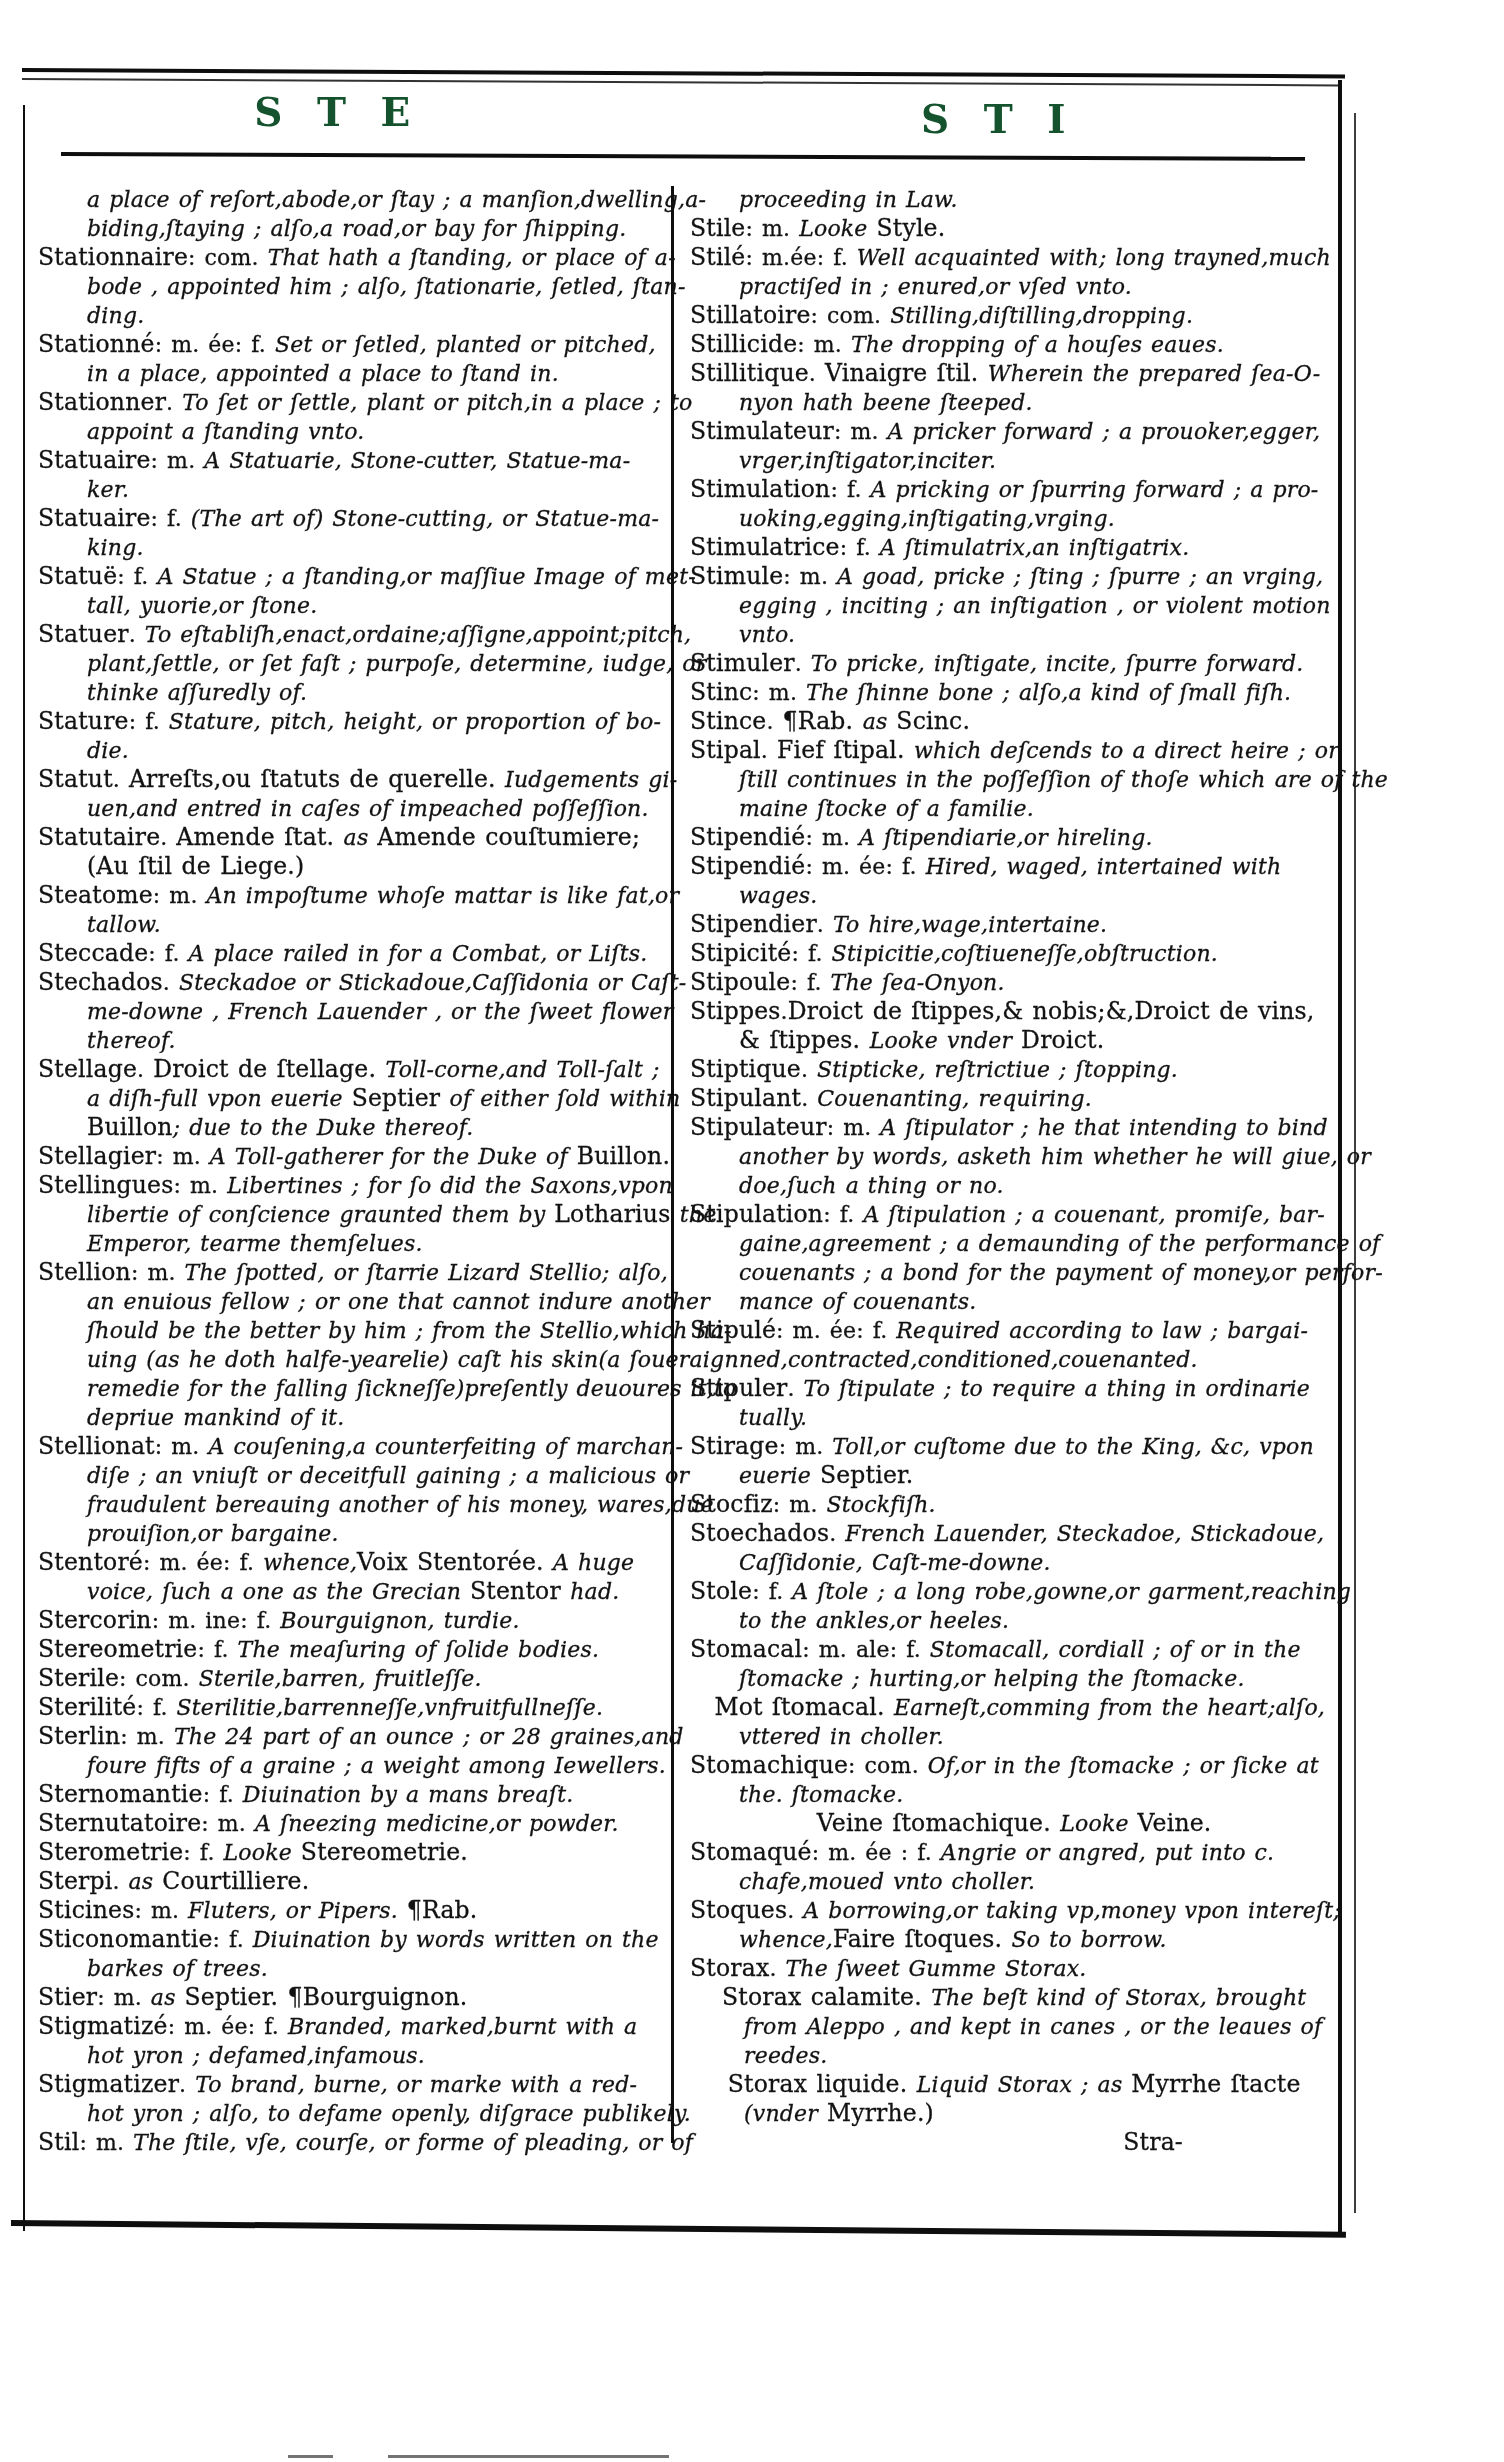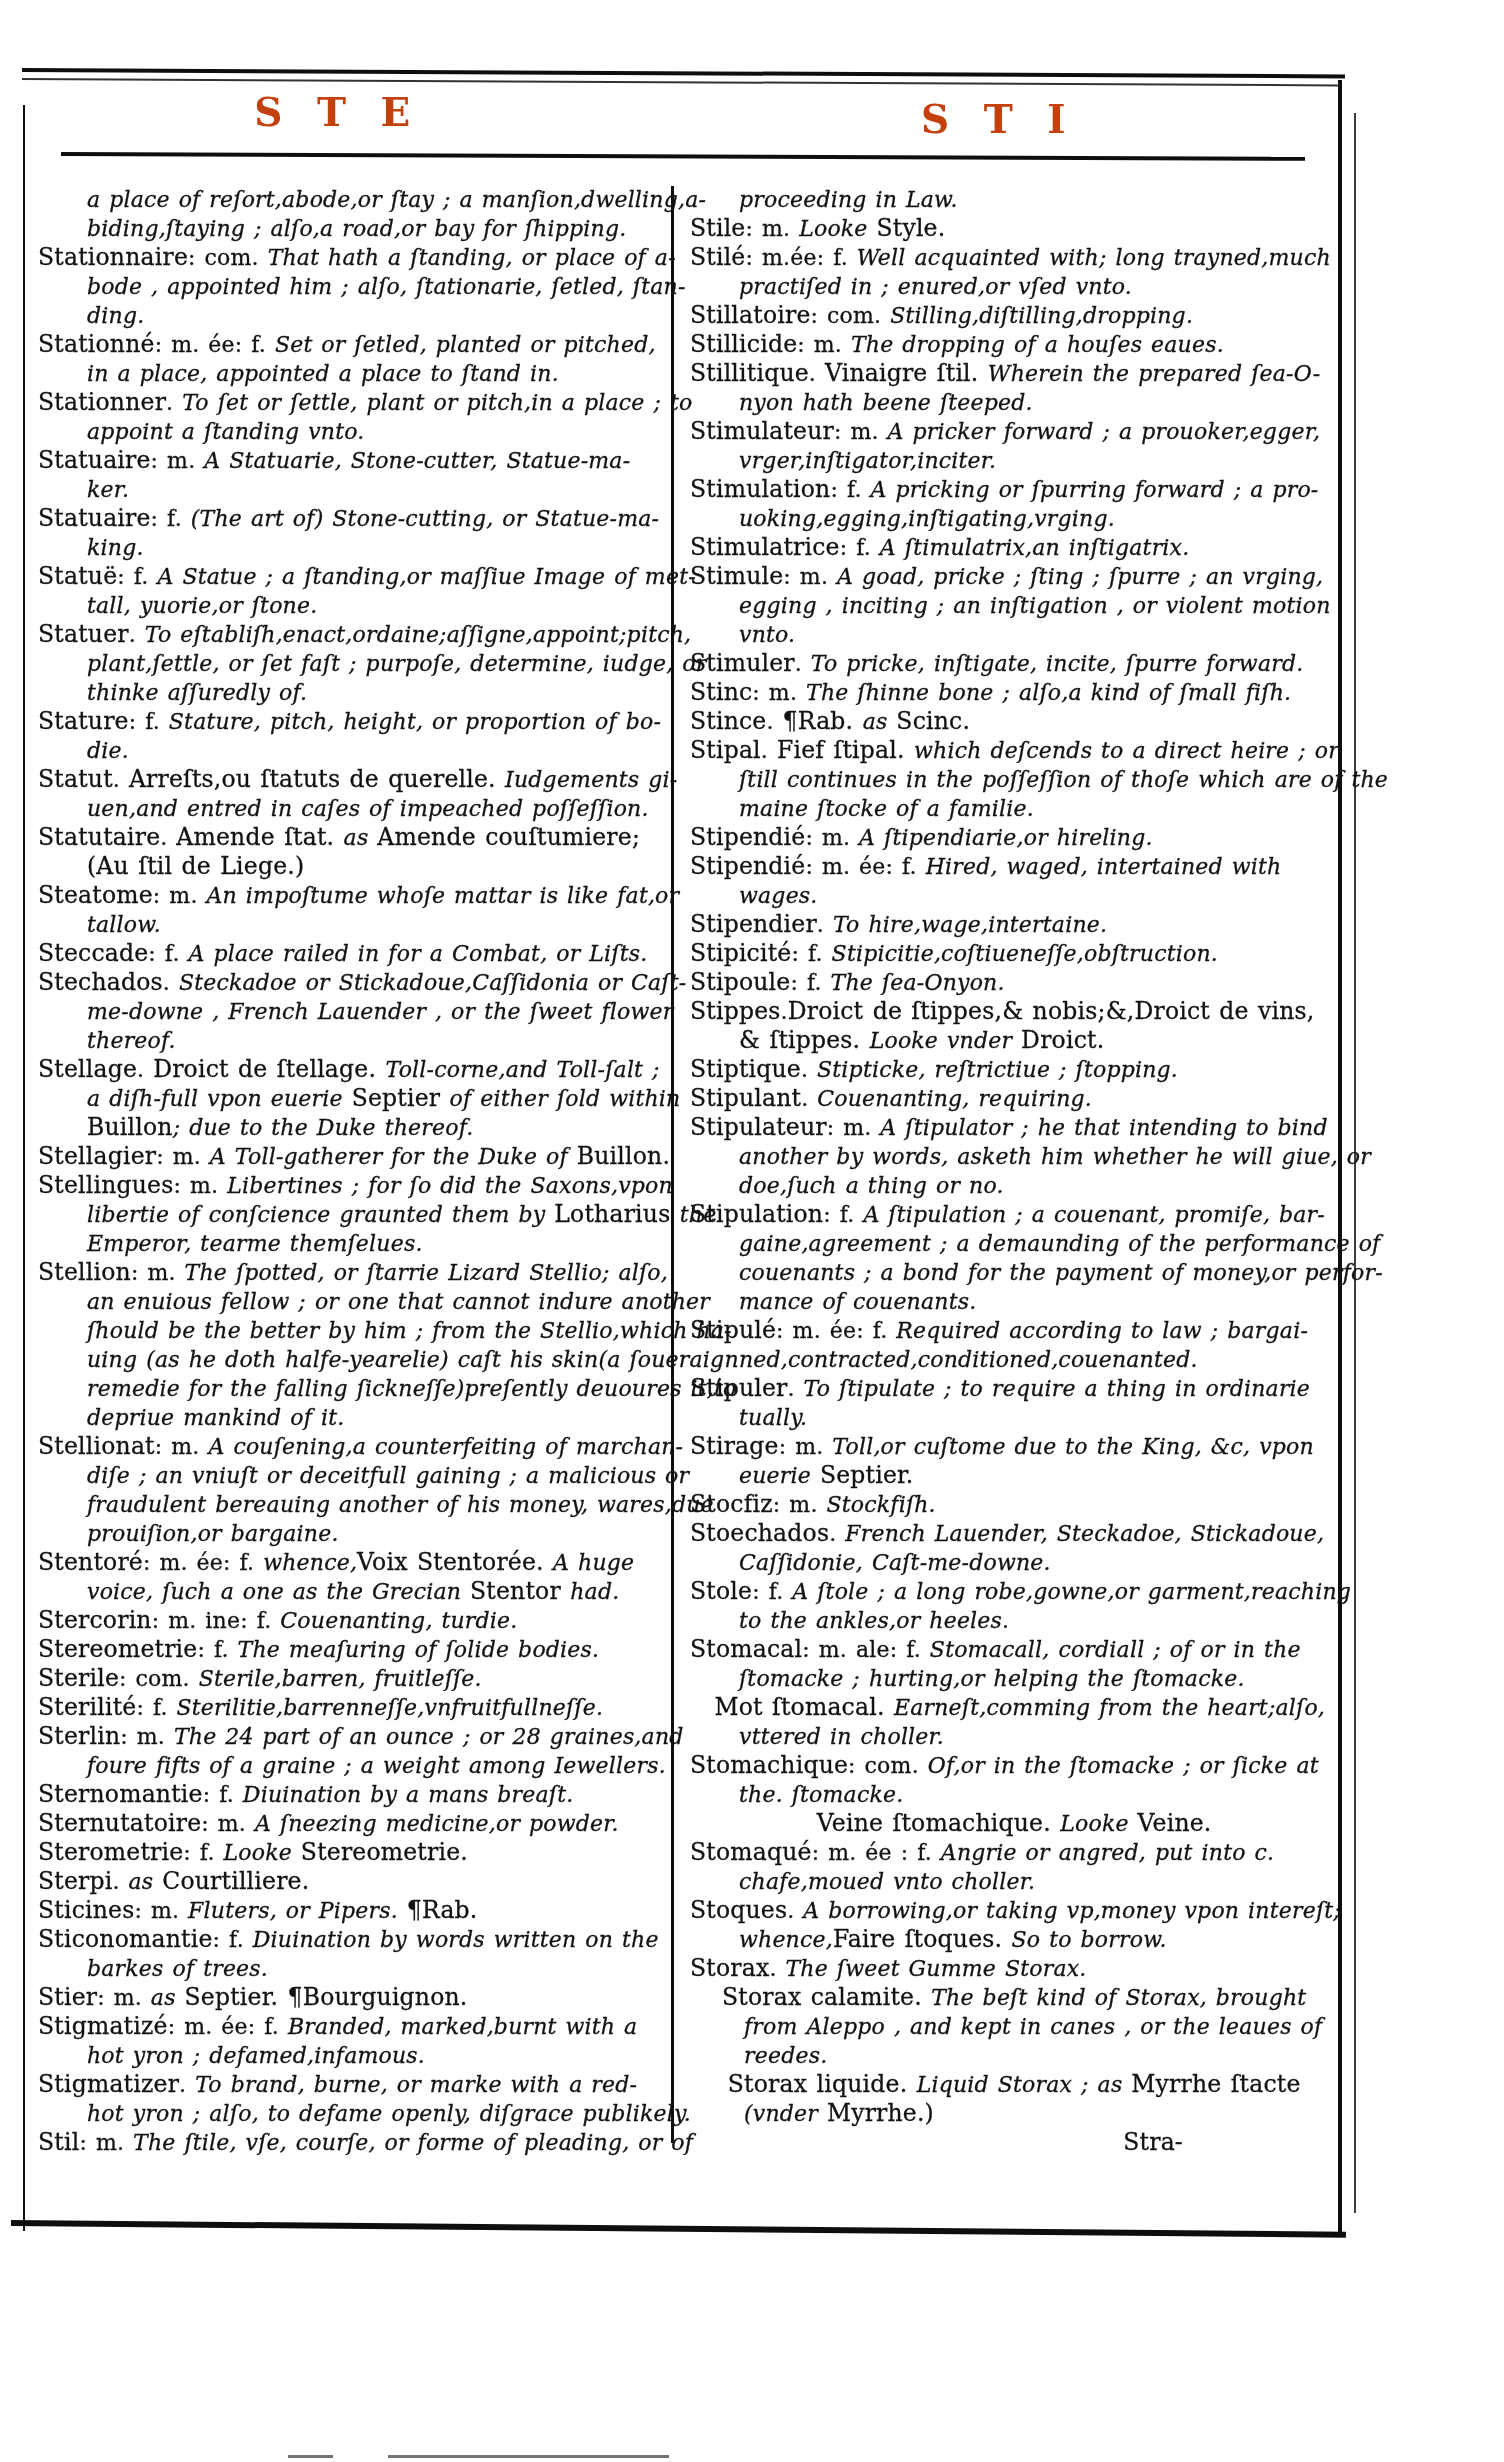--- a/index.html
+++ b/index.html
@@ -19,21 +19,21 @@
   .border-right2{left:1354px;top:113px;width:1.7px;height:2100px;opacity:.8;}
   .rule-bottom{left:10.5px;top:2220px;width:1335px;height:6.1px;transform:rotate(0.5deg);transform-origin:left center;}
   .divider{left:671px;top:186px;width:2.6px;height:1957px;}
   .artifact{position:absolute;background:#444;opacity:.75;height:2.6px;top:2455px;}
   .artifact-a{left:288px;width:45px;}
   .artifact-b{left:388px;width:281px;}
 
   .page-head{
     position:absolute;width:453px;text-align:center;
     font-size:39px;font-weight:700;letter-spacing:10.5px;
-    color:#c2410c;
+    color:#14532d;
   }
   .page-head-left{left:111px;top:89px;}
   .page-head-right{left:772px;top:96px;}
 
   .col{
     position:absolute;top:185px;
     -webkit-text-stroke:0.3px #151515;
     word-spacing:1.7px;letter-spacing:0.2px;
   }
   .col-left{left:38px;width:629px;}
@@ -152,21 +152,21 @@
       <div class="line in-n"><span class="seg-h">Stellionat</span><span class="seg-r">: m. </span><span class="seg-i">A couſening,a counterfeiting of marchan-</span></div>
       <div class="line in-c"><span class="seg-i">diſe ; an vniuſt or deceitfull gaining ; a malicious or</span></div>
       <div class="line in-c"><span class="seg-i">fraudulent bereauing another of his money, wares,due</span></div>
       <div class="line in-c"><span class="seg-i">prouiſion,or bargaine.</span></div>
     </div>
     <div class="entry">
       <div class="line in-n"><span class="seg-h">Stentoré</span><span class="seg-r">: m. ée: f. </span><span class="seg-i">whence,</span><span class="seg-h">Voix Stentorée. </span><span class="seg-i">A huge</span></div>
       <div class="line in-c"><span class="seg-i">voice, ſuch a one as the Grecian </span><span class="seg-h">Stentor </span><span class="seg-i">had.</span></div>
     </div>
     <div class="entry">
-      <div class="line in-n"><span class="seg-h">Stercorin</span><span class="seg-r">: m. ine: f. </span><span class="seg-i">Couenanting, turdie.</span></div>
+      <div class="line in-n"><span class="seg-h">Stercorin</span><span class="seg-r">: m. ine: f. </span><span class="seg-i">Bourguignon, turdie.</span></div>
     </div>
     <div class="entry">
       <div class="line in-n"><span class="seg-h">Stereometrie</span><span class="seg-r">: f. </span><span class="seg-i">The meaſuring of ſolide bodies.</span></div>
     </div>
     <div class="entry">
       <div class="line in-n"><span class="seg-h">Sterile</span><span class="seg-r">: com. </span><span class="seg-i">Sterile,barren, fruitleſſe.</span></div>
     </div>
     <div class="entry">
       <div class="line in-n"><span class="seg-h">Sterilité</span><span class="seg-r">: f. </span><span class="seg-i">Sterilitie,barrenneſſe,vnfruitfullneſſe.</span></div>
     </div>

